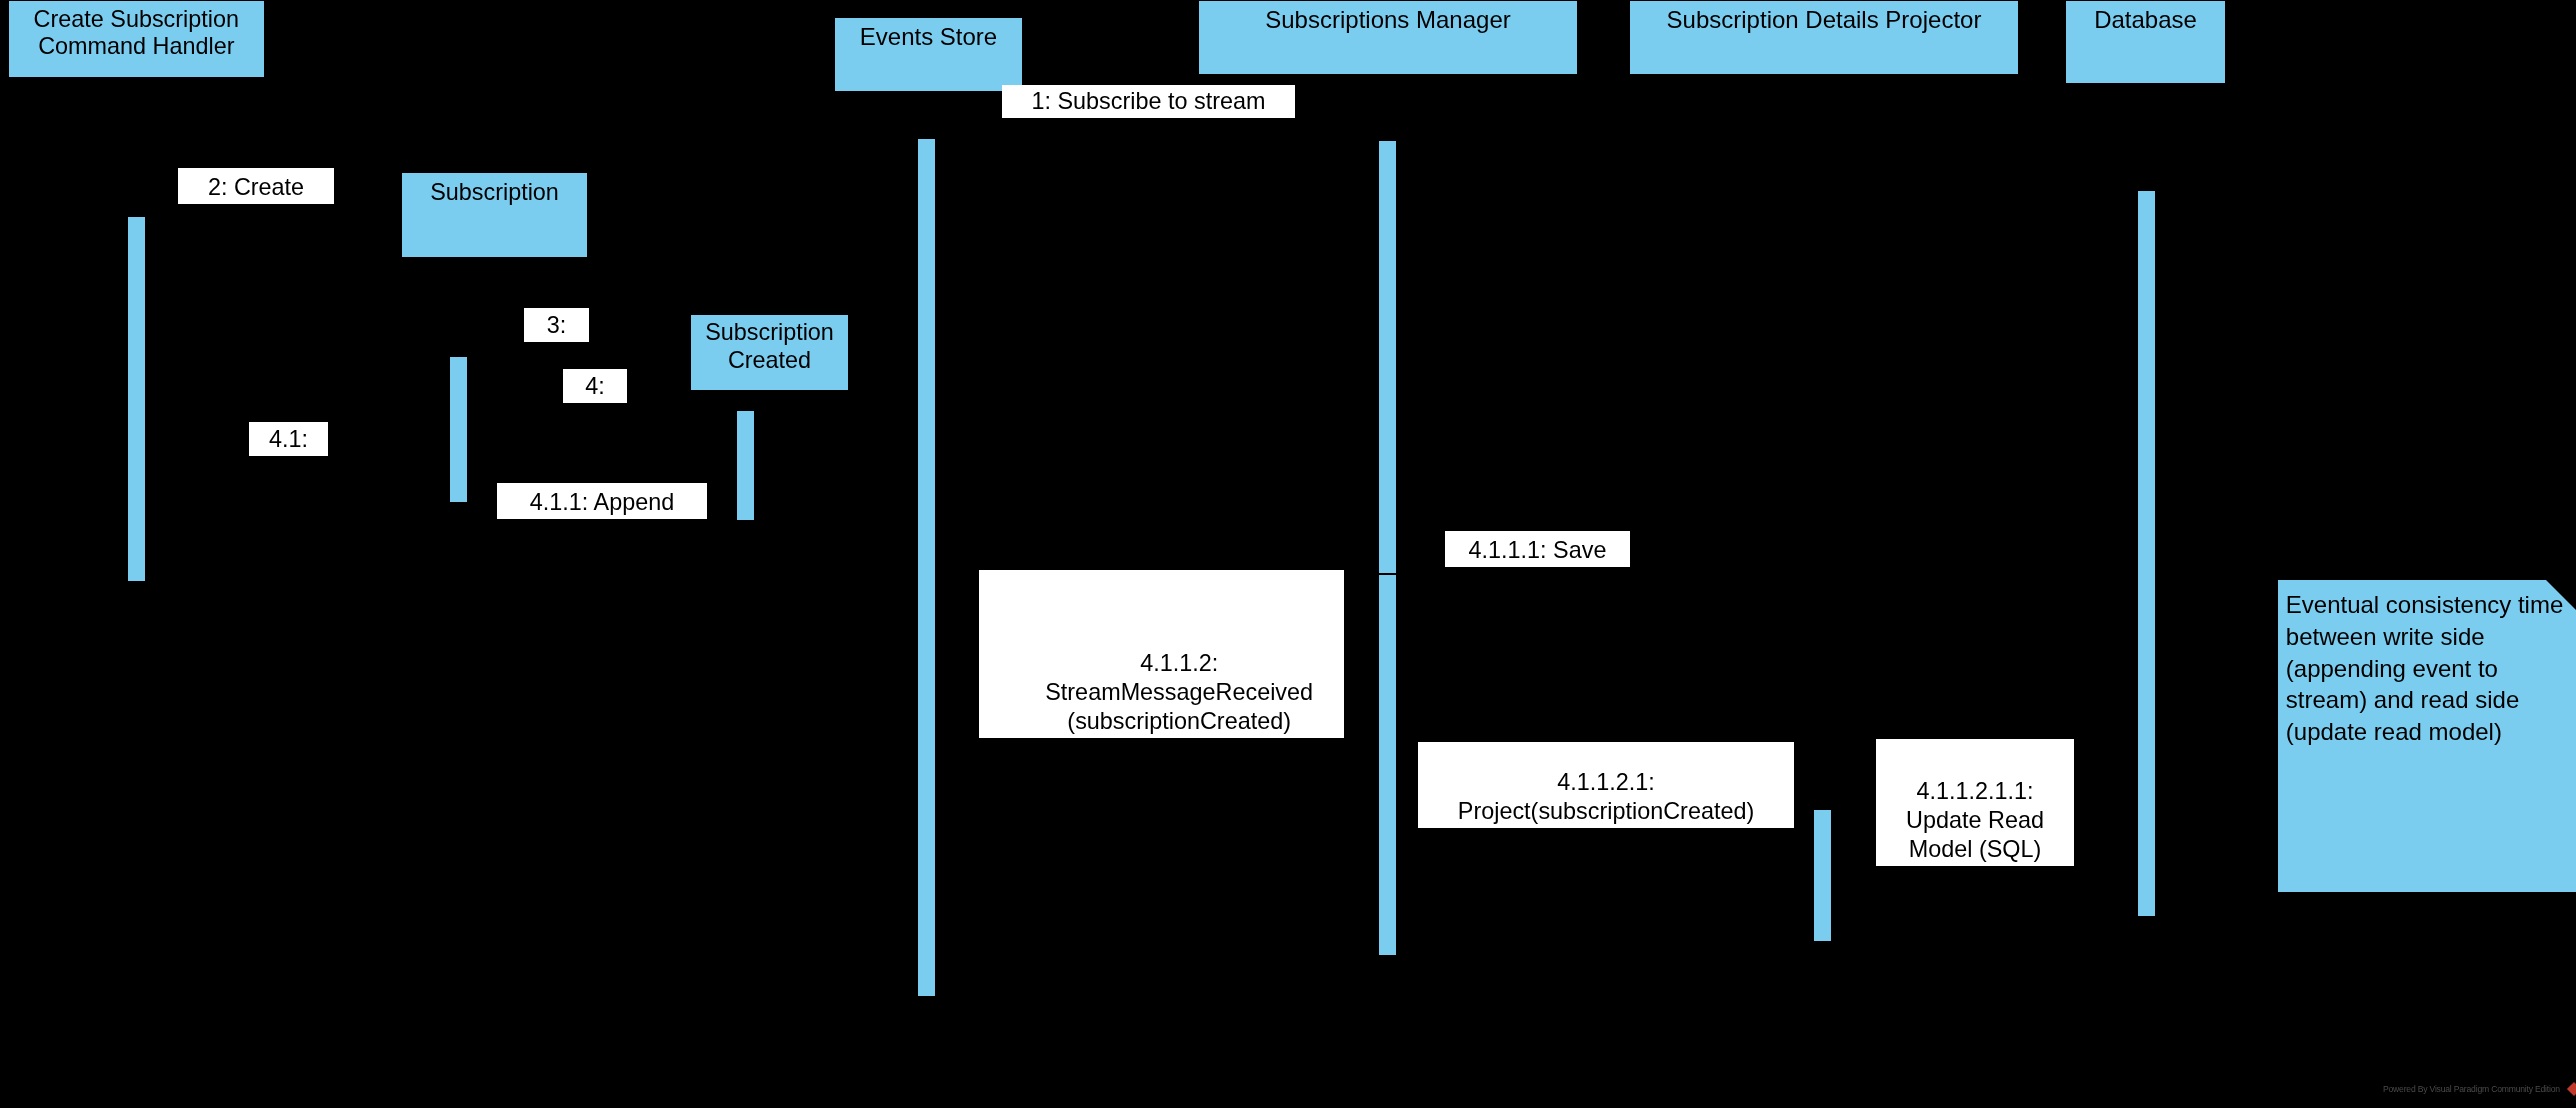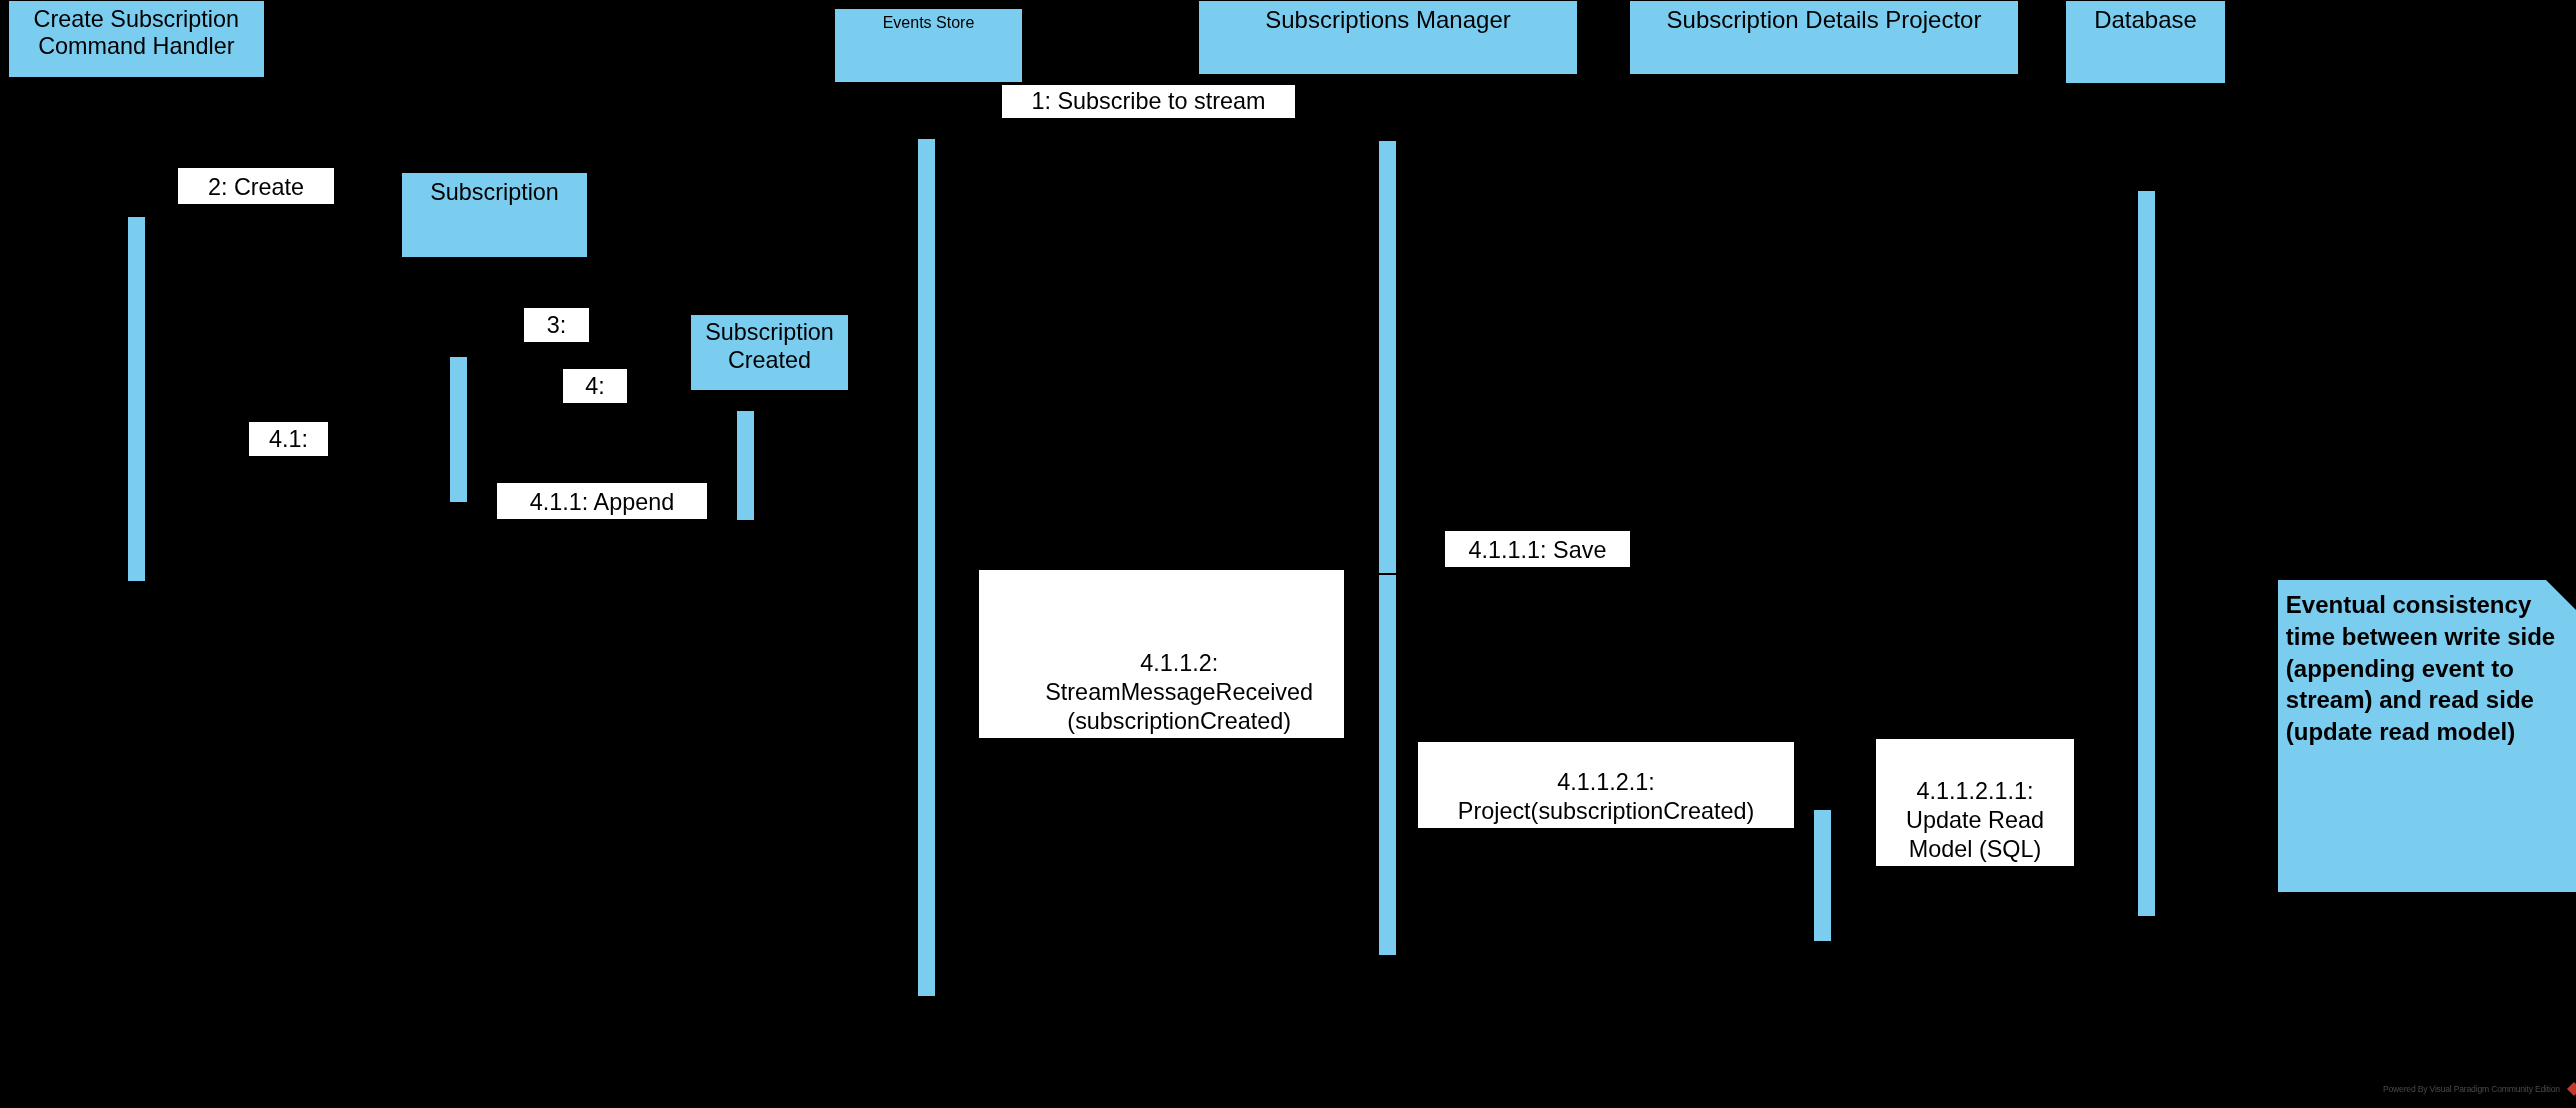--- a/index.html
+++ b/index.html
@@ -116,21 +116,21 @@
 </head>
 <body>
 
 <div id="canvas">
 
   <div class="lifeline-head" style="left:7.8px; top:0px; width:257px; height:78px;">
     <span>Create Subscription
 Command Handler</span>
   </div>
 
-  <div class="lifeline-head" style="left:834px; top:8px; width:189px; height:75px; font-size:16px;">
+  <div class="lifeline-head" style="left:834px; top:17px; width:189px; height:75px; font-size:24px;">
     <span>Events Store</span>
   </div>
 
   <div class="lifeline-head" style="left:1629px; top:0px; width:390px; height:75px; font-size:24px;">
     <span>Subscription Details Projector</span>
   </div>
 
   <div class="lifeline-head" style="left:1198px; top:0px; width:380px; height:75px; font-size:24px;">
     <span>Subscriptions Manager</span>
   </div>
@@ -200,21 +200,21 @@
     <span>4.1.1.2.1:
 Project(subscriptionCreated)</span>
   </div>
 
   <div class="msg-label" style="left:1876px; top:739px; width:198px; height:127px;">
     <span>4.1.1.2.1.1:
 Update Read
 Model (SQL)</span>
   </div>
 
-  <div class="uml-note" style="left:2278px; top:580px; width:298px; height:312px;font-weight:bold;">
+  <div class="uml-note" style="left:2278px; top:580px; width:298px; height:312px;">
     <span>Eventual consistency time between write side (appending event to stream) and read side (update read model)</span>
   </div>
 
   <div class="watermark" style="left:2383px; top:1084px;">
     <span>Powered By Visual Paradigm Community Edition</span>
     <span class="vp-diamond"></span>
   </div>
 
 </div>
 

